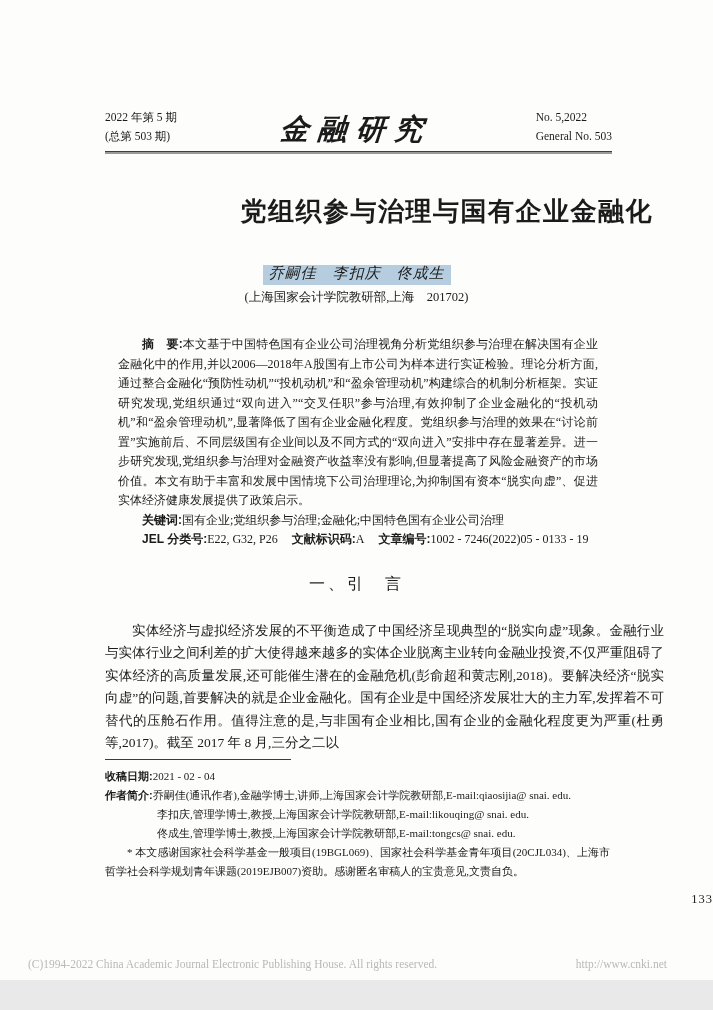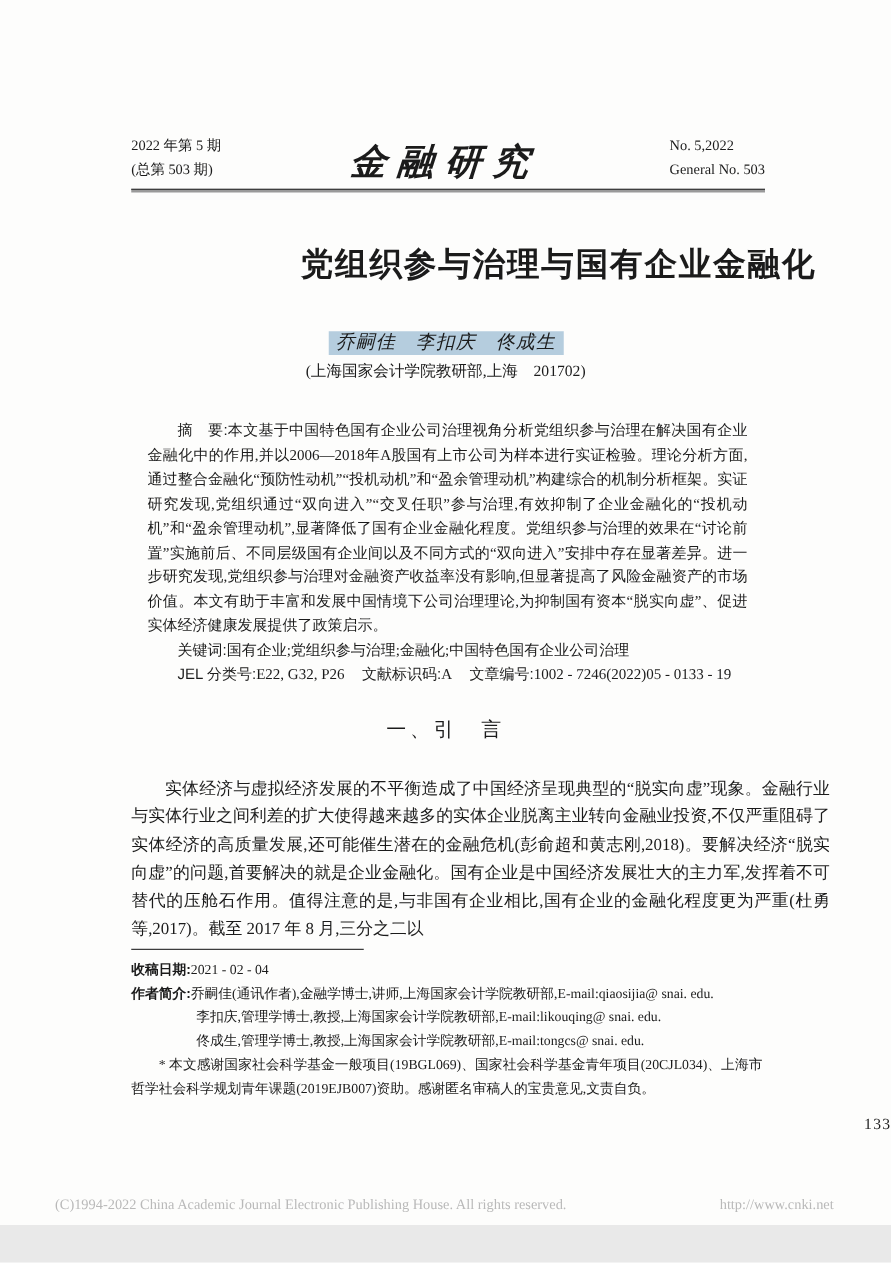--- a/index.html
+++ b/index.html
@@ -48,40 +48,41 @@
     font-size:26px;
     font-weight:bold;
     letter-spacing:1.5px;
   }
   .authors{
     margin-top:35px;
     text-align:center;
     font-size:15px;
     font-style:italic;
     letter-spacing:1px;
+    font-family:Liberation Mono, monospace;
   }
   .authors .hl{
     background:var(--hl,#b5cdde);
     padding:1px 6px 2px 6px;
   }
   .affil{
     margin-top:6px;
     text-align:center;
     font-size:12.5px;
   }
   
   .abstract{
     margin:29px 115px 0 118px;
     font-size:12px;
     line-height:19.5px;
     text-align:justify;
   }
   .abstract p{margin:0;}
   .abstract .abst{text-indent:2em;}
-  .abstract b{font-family:"Liberation Sans","DejaVu Sans",sans-serif;font-weight:normal;}
+  .abstract b{font-family:"Liberation Sans","DejaVu Sans",sans-serif;font-weight:bold;}
   .abstract .kw,.abstract .jel{text-indent:2em;}
   .jel .gap{margin-left:14px;}
   
   .sechead{
     margin:24px 0 0 0;
     text-align:center;
     font-size:16px;
     font-weight:400;
     letter-spacing:3px;
   }
@@ -110,21 +111,21 @@
   .fn-ack{text-indent:2em;text-align:justify;}
   
   .pageno{
     margin-top:11px;
     text-align:right;
     font-size:12.5px;
     letter-spacing:1px;
   }
   .wfooter{
     position:absolute;
-    left:44px;right:46px;bottom:10px;
+    left:28px;right:46px;bottom:10px;
     display:flex;
     justify-content:space-between;
     font-size:11.5px;
     color:var(--footer,#b9b9b9);
     white-space:nowrap;
   }
 </style>
 </head>
 <body>
 

